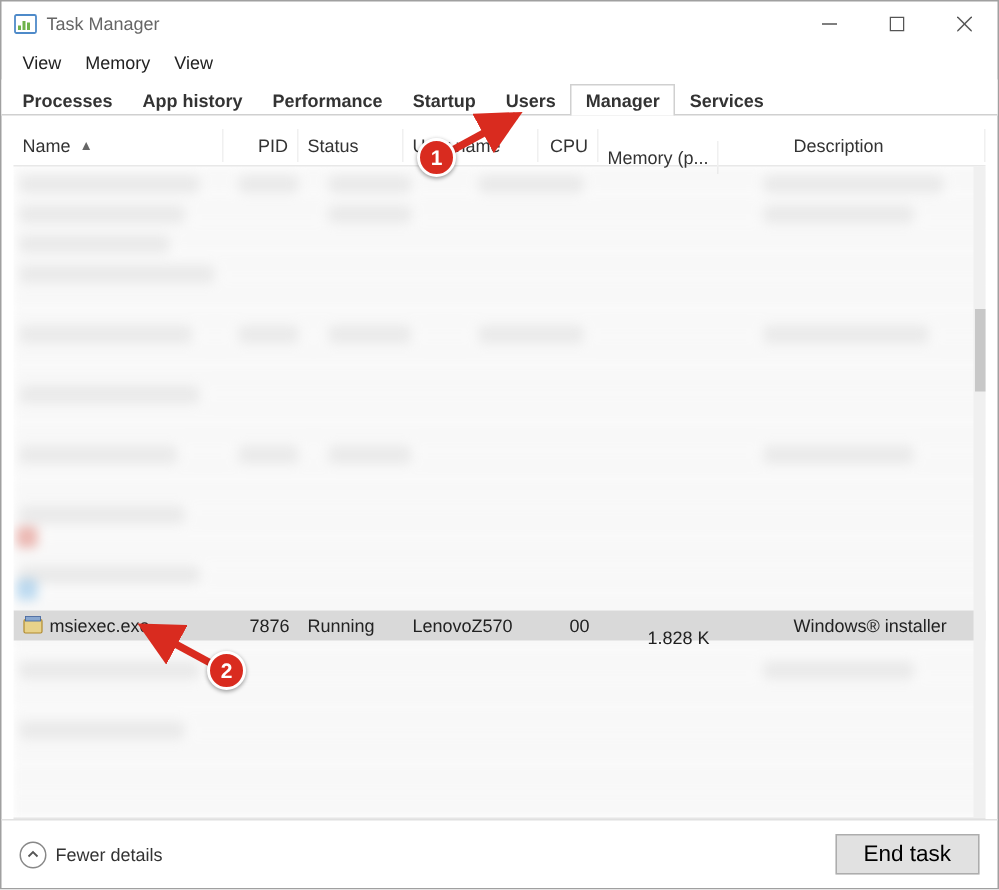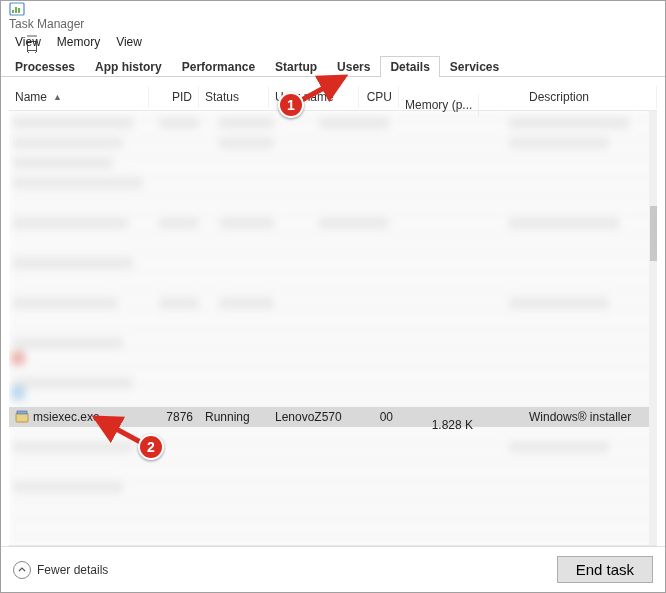--- a/index.html
+++ b/index.html
@@ -1,19 +1,19 @@
 <!DOCTYPE html>
 <html><head>
 <meta charset="utf-8">
 <style>
   * { box-sizing: border-box; margin: 0; padding: 0; font-family: "Segoe UI", Tahoma, sans-serif; }
   body { background:#f5f5f5; width:666px; height:593px; overflow:hidden; }
   .window { width:666px; height:593px; background:#fff; border:1px solid #a0a0a0; display:flex; flex-direction:column; }
   
-  .titlebar { height:30px; display:flex; padding:0 0 0 8px; color:#666; font-size:12px;flex-direction:column; }
+  .titlebar { height:30px; display:flex; align-items:center; padding:0 0 0 8px; color:#666; font-size:12px; }
   .titlebar .app-icon { width:16px; height:16px; margin-right:6px; display:flex; align-items:center; justify-content:center; }
   .titlebar .title { flex:1; }
   .titlebar .win-ctrl { width:45px; height:30px; display:flex; align-items:center; justify-content:center; color:#888; font-size:13px; }
   
   .menubar { height:22px; display:flex; align-items:center; padding:0 6px; font-size:12px; color:#222; }
   .menubar .menu-item { padding:2px 8px; cursor:default; }
   
   .tabs { height:24px; display:flex; align-items:flex-end; padding:0 4px; border-bottom:1px solid #d0d0d0; font-size:12px; background:#fff;font-weight:bold; }
   .tab { padding:3px 9px; border:1px solid transparent; border-bottom:none; position:relative; top:1px; cursor:default; color:#333; }
   .tab.active { border-color:#d0d0d0; background:#fff; }
@@ -93,21 +93,21 @@
     <div class="menu-item">Memory</div>
     <div class="menu-item">View</div>
   </div>
 
   <div class="tabs">
     <div class="tab">Processes</div>
     <div class="tab">App history</div>
     <div class="tab">Performance</div>
     <div class="tab">Startup</div>
     <div class="tab">Users</div>
-    <div class="tab active">Details</div>
+    <div class="tab active">Manager</div>
     <div class="tab">Services</div>
   </div>
 
   <div class="colheaders">
     <div class="col col-name">
       <span>Name</span>
       <span class="sort-caret">▲</span>
     </div>
     <div class="col col-pid">PID</div>
     <div class="col col-status">Status</div>

